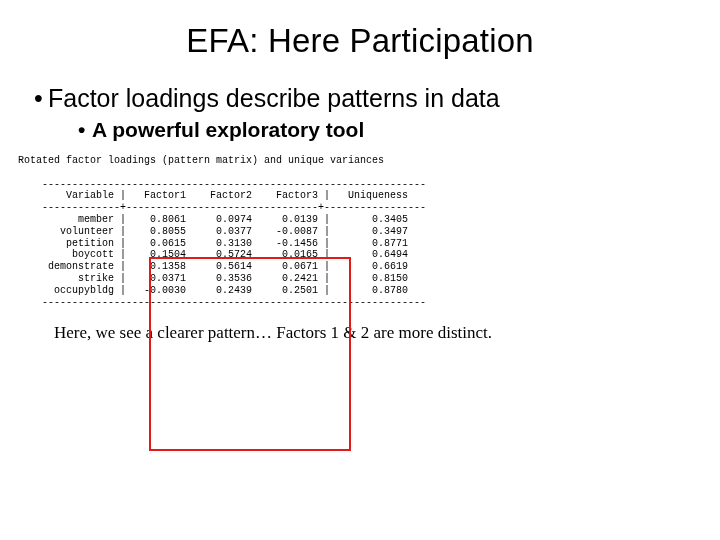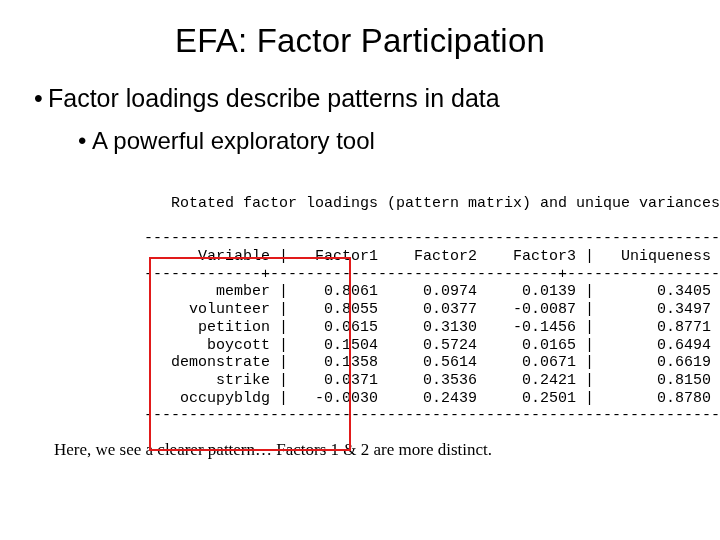--- a/index.html
+++ b/index.html
@@ -23,58 +23,58 @@
     padding-top: 22px;
     padding-bottom: 10px;
     letter-spacing: 0.2px;
   }
   .bullets {
     padding-left: 34px;
     padding-top: 14px;
   }
   .b1 {
     font-size: 25px;
-    margin-bottom: 14px;
+    margin-bottom: 5px;
   }
   .b2 {
-    font-size: 24px;
+    font-size: 21px;
     padding-left: 44px;
     margin-top: 2px;
+    font-weight: bold;
   }
   .bul {
     display: inline-block;
     width: 14px;
   }
   pre.stata {
     font-family: "Courier New", Courier, monospace;
-    font-size: 15px;
+    font-size: 10px;
     line-height: 1.18;
-    margin: 40px 0 0 18px;
+    margin: 13px 0 0 18px;
     white-space: pre;
-    text-align: right;
   }
   .highlight-box {
     position: absolute;
     border: 2px solid #e11a1a;
     background: transparent;
     pointer-events: none;
   }
   .caption {
     font-size: 17px;
     padding: 14px 40px 0 54px;
     line-height: 1.32;
     font-family: Liberation Serif, serif;
   }
 </style>
 </head>
 <body>
 
 <div class="slide">
 
-  <div class="title">EFA:  Factor Participation</div>
+  <div class="title">EFA:  Here Participation</div>
 
   <div class="bullets">
     <div class="b1">
       <span class="bul">•</span><span>Factor loadings describe patterns in data</span>
     </div>
     <div class="b2">
       <span class="bul">•</span><span>A powerful exploratory tool</span>
     </div>
   </div>
 

